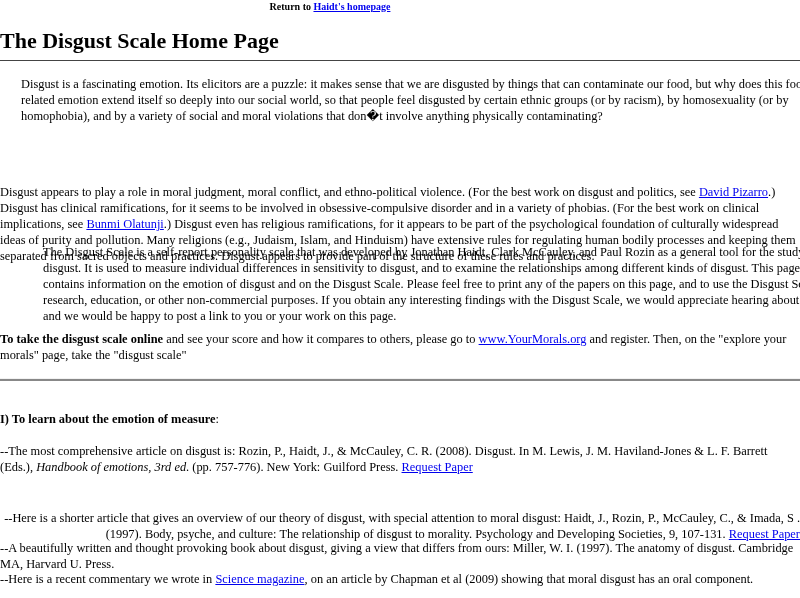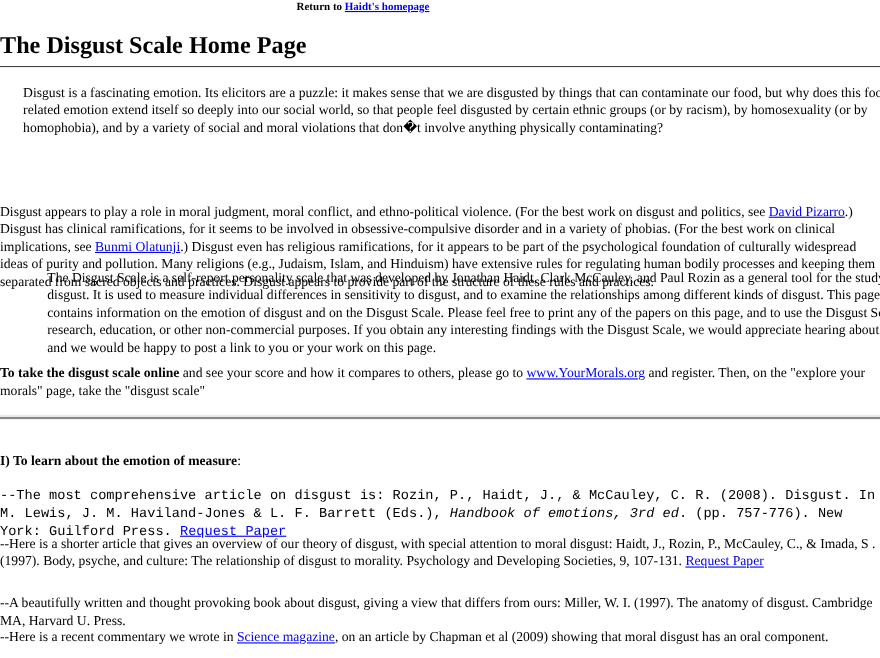--- a/index.html
+++ b/index.html
@@ -63,22 +63,22 @@
     .rule-mid {
       position: absolute;
       top: 378px;
       left: 0;
       width: 800px;
       height: 2px;
       background: #888888;
       border-top: 1px solid #f2f2f2;
     }
     .section-heading { top: 411px; }
-    .r1 { top: 443px; font-family: Liberation Mono, monospace; }
-    .r2 { top: 486px; }
+    .r1 { top: 443px; }
+    .r2 { top: 510px; text-align: right; }
     .r3 { top: 510px; margin-top: 30px; }
     .r4 { top: 571px; }
     b { font-weight: bold; }
     i { font-style: italic; }
   </style>
 </head>
 <body>
 
 <div class="topnav">
   <span>Return to </span><a href="#">Haidt's homepage</a>

